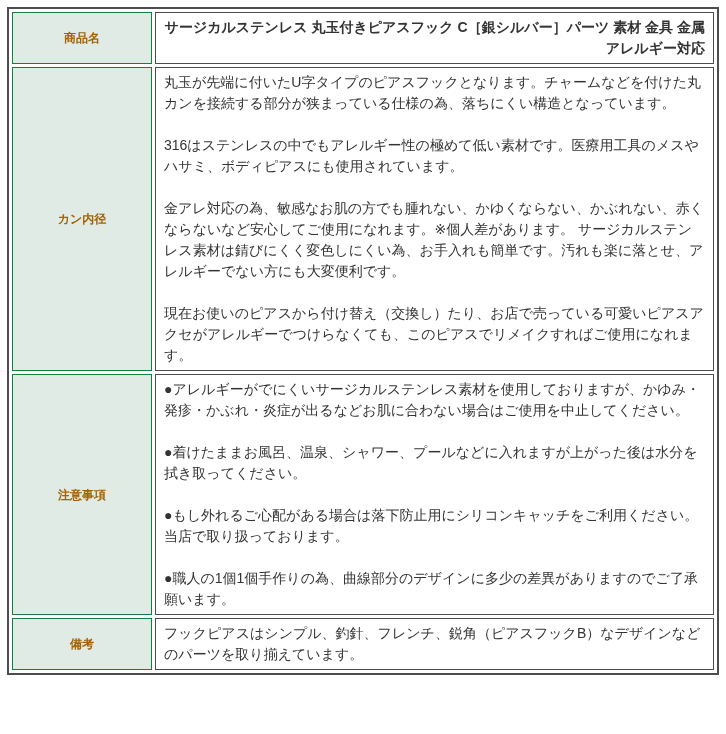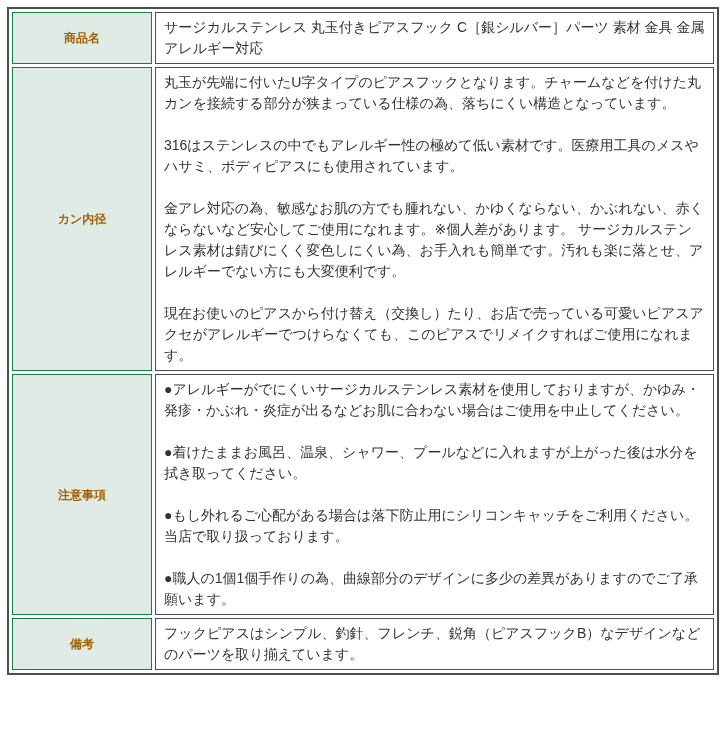--- a/index.html
+++ b/index.html
@@ -41,21 +41,22 @@
     color: #333333;
     text-align: left;
     vertical-align: middle;
     padding: 4px 8px;
     line-height: 1.5;
     white-space: pre-line;
     word-break: break-all;
     overflow-wrap: break-word;
   }
   table.spec-table td.bold {
-    font-weight: normal;
+    font-weight: bold;
+    text-align: right;
   }
 </style>
 </head>
 <body>
 
 <div class="page">
   <table class="spec-table">
     <tbody>
       <tr>
         <th>商品名</th>

